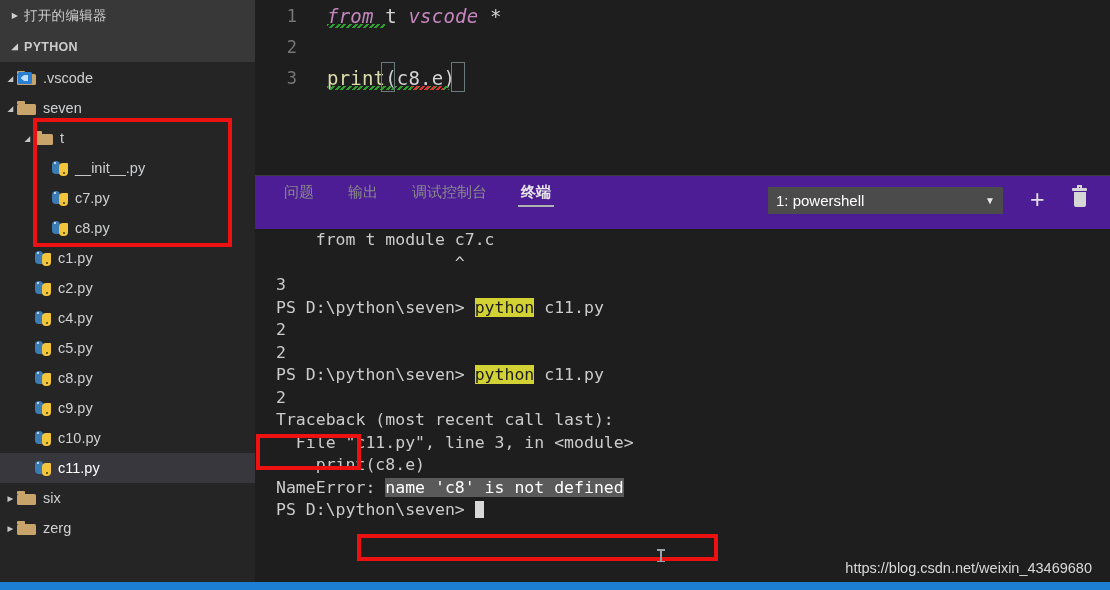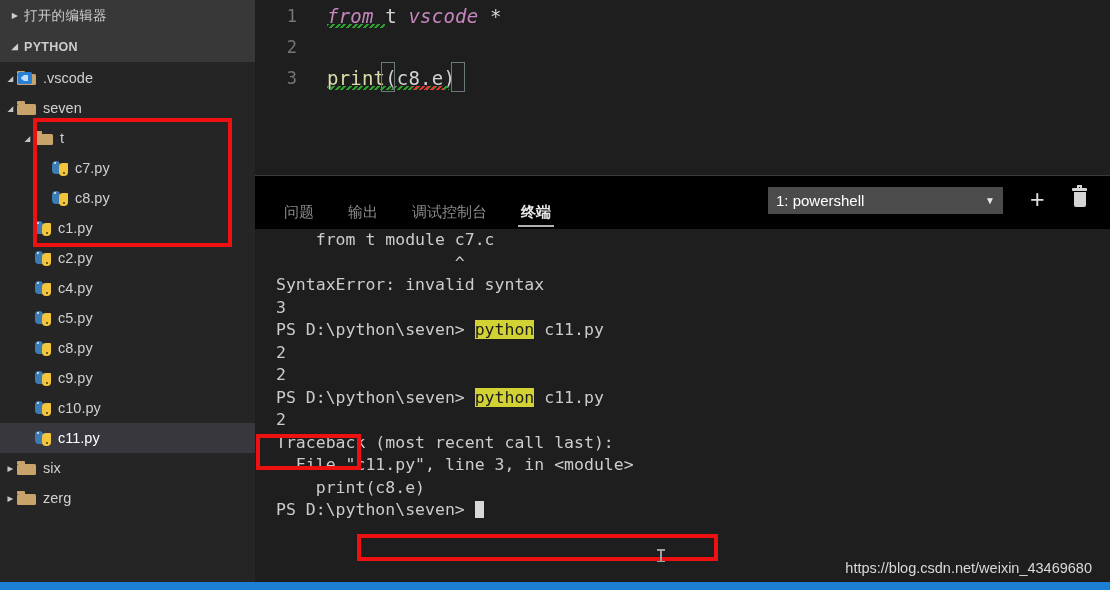--- a/index.html
+++ b/index.html
@@ -134,22 +134,22 @@
 
   
   #panel {
     position: absolute; left: 255px; top: 175px;
     width: 855px; height: 407px;
     background: #1e1e1e;
     border-top: 1px solid #3a3a3a;
   }
   #panel-bar {
     position: relative;
-    height: 53px; background: #000000;
-    display: flex; align-items: flex-end;
+    height: 53px; background: #4c1d95;
+    display: flex; align-items: flex-start;
   }
   .ptab {
     font-size: 15px; color: #8a8a8a;
     padding: 0 2px; margin-left: 30px;
     position: relative; height: 33px; display:flex; align-items:center;
   }
   .ptab:first-child { margin-left: 27px; }
   .ptab.active { color: #e7e7e7; font-weight: bold; }
   .ptab.active:after {
     content:""; position:absolute; left:-1px; right:-1px; bottom:2px;
@@ -269,20 +269,31 @@
           <span class="label">seven</span>
         </div>
         <div class="row">
           <span class="ind" style="width: 21px;"></span>
           <span class="arrow">◢</span>
           <span class="folder-ico">
             <span class="tab"></span>
             <span class="body"></span>
           </span>
           <span class="label">t</span>
+        </div>
+        <div class="row">
+          <span class="ind" style="width: 38px;"></span>
+          <span class="arrow blank">▶</span>
+          <span class="py-ico">
+            <span class="blue"></span>
+            <span class="yel"></span>
+            <span class="d1"></span>
+            <span class="d2"></span>
+          </span>
+          <span class="label">__init__.py</span>
         </div>
         <div class="row">
           <span class="ind" style="width: 38px;"></span>
           <span class="arrow blank">▶</span>
           <span class="py-ico">
             <span class="blue"></span>
             <span class="yel"></span>
             <span class="d1"></span>
             <span class="d2"></span>
           </span>
@@ -453,30 +464,30 @@
       <div class="pact" id="kill-term">
         <span class="trash">
           <span class="hdl"></span><span class="lid"></span><span class="can"></span>
         </span>
       </div>
     </div>
 
     <div id="terminal">
         <div class="tline"><span>    from t module c7.c</span></div>
         <div class="tline"><span>                  ^</span></div>
-        <div class="tline"><span>SyntaxError: invalid syntax</span></div>
         <div class="tline"><span>3</span></div>
         <div class="tline"><span>PS D:\python\seven&gt; </span><span class="t-hl">python</span><span> c11.py</span></div>
         <div class="tline"><span>2</span></div>
         <div class="tline"><span>2</span></div>
         <div class="tline"><span>PS D:\python\seven&gt; </span><span class="t-hl">python</span><span> c11.py</span></div>
         <div class="tline"><span>2</span></div>
         <div class="tline"><span>Traceback (most recent call last):</span></div>
         <div class="tline"><span>  File "c11.py", line 3, in &lt;module&gt;</span></div>
         <div class="tline"><span>    print(c8.e)</span></div>
+        <div class="tline"><span>NameError: </span><span class="t-sel">name 'c8' is not defined</span></div>
         <div class="tline"><span>PS D:\python\seven&gt; </span><span></span><span class="cursor"></span></div>
       </div>
   </div>
 
   <div class="redbox" id="redbox-tree"></div>
   <div class="redbox" id="redbox-two"></div>
   <div class="redbox" id="redbox-err"></div>
 
   <div id="mouse-caret"></div>
 

